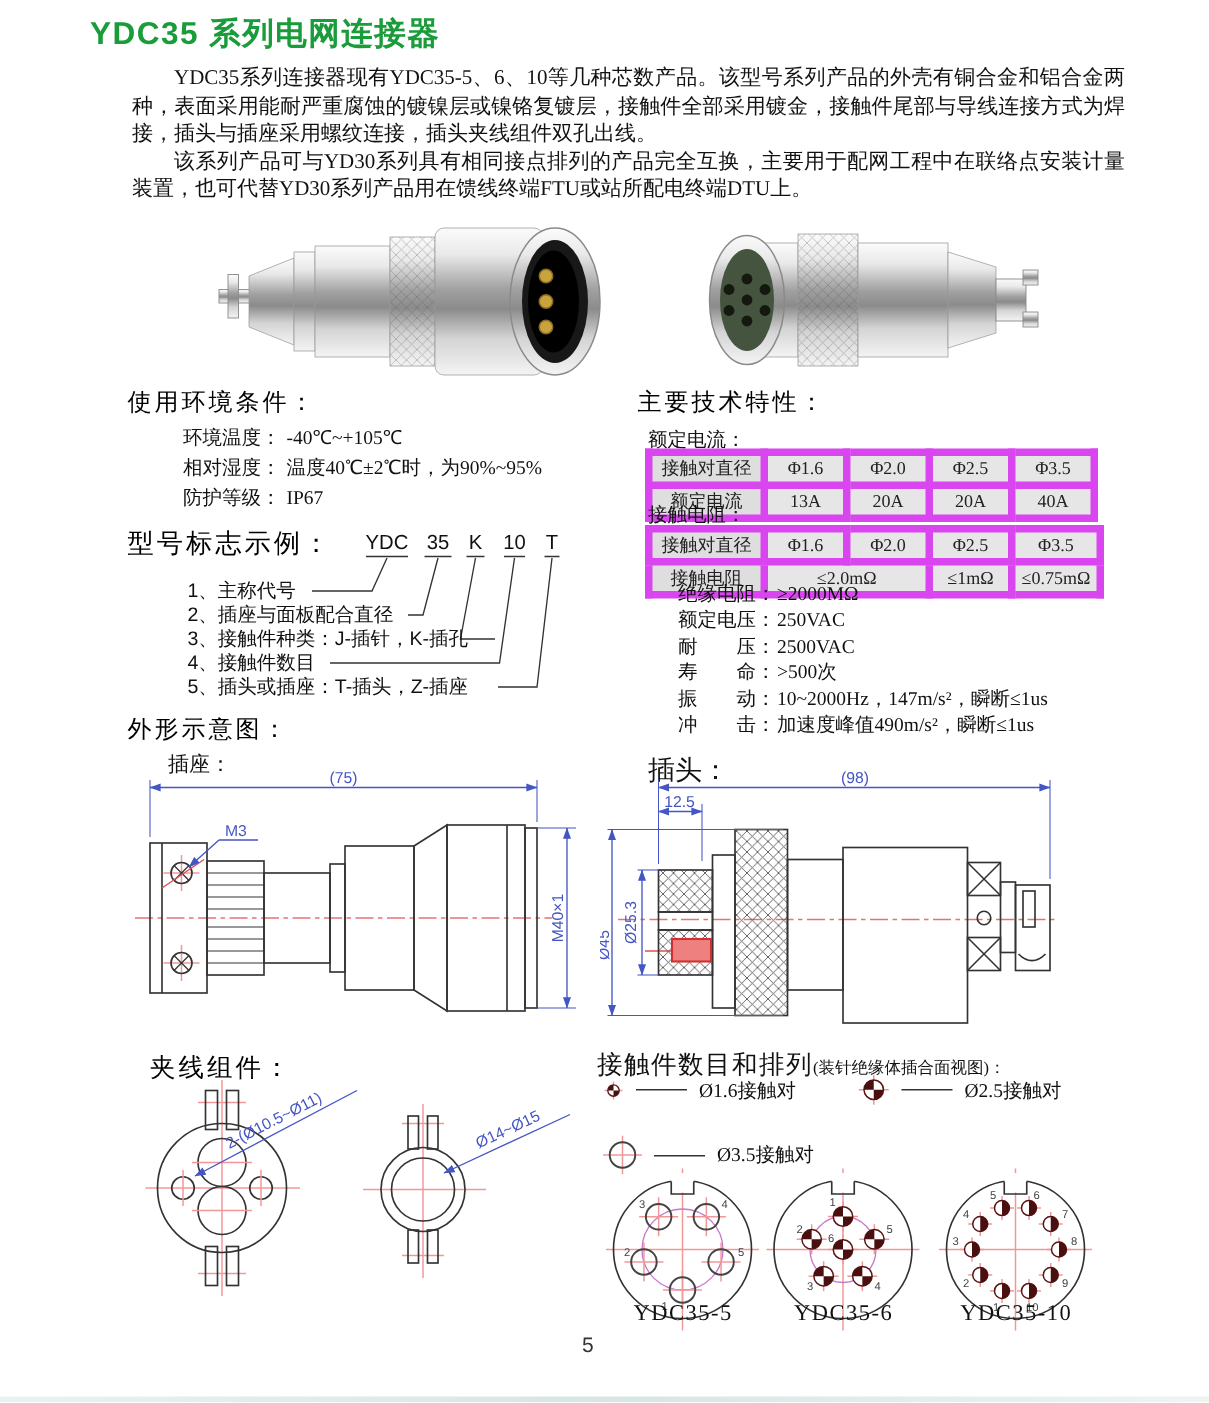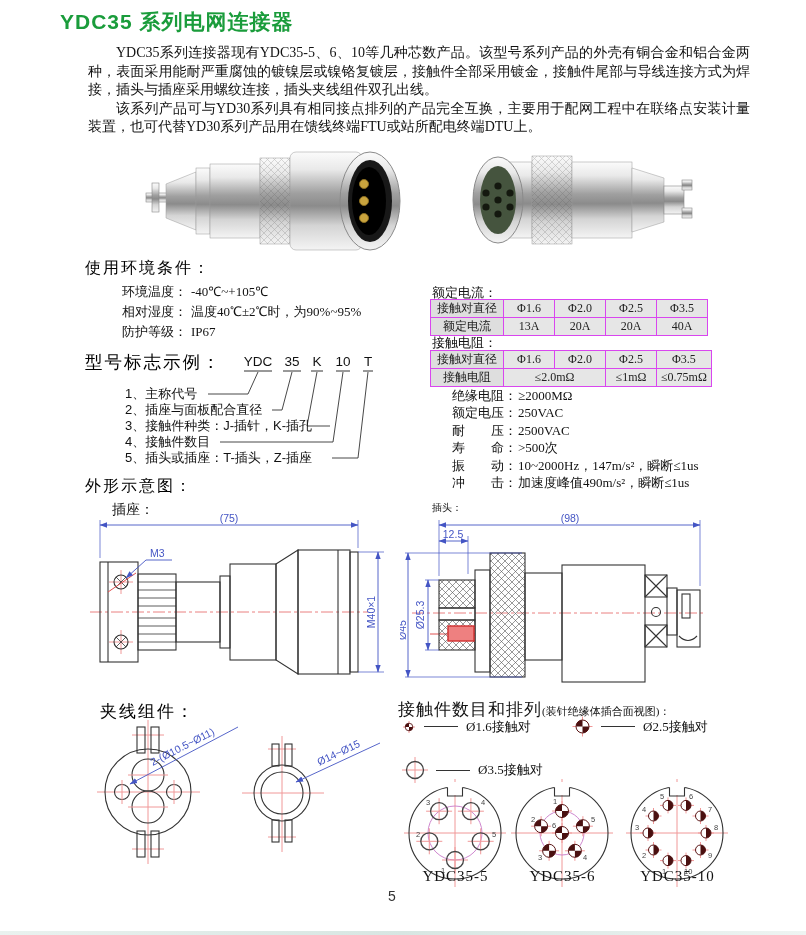--- a/index.html
+++ b/index.html
@@ -8,21 +8,21 @@
   .abs{position:absolute;}
   .title{left:60px;top:8px;font-family:"Liberation Sans",sans-serif;font-weight:bold;
          font-size:21px;color:#1a9c3b;letter-spacing:1px;}
   .intro{left:88px;top:44px;width:662px;font-size:14px;line-height:18.5px;text-align:justify;}
   .intro p{margin:0;text-indent:2em;}
   .sec-h{font-size:16px;letter-spacing:2px;color:#000;}
   .env-items{left:122px;top:282px;font-size:13px;line-height:20px;}
   .env-items .lbl{margin-right:4px;}
   .spec-label{font-size:13px;}
   table.spec{position:absolute;border-collapse:collapse;font-size:12px;}
-  table.spec td{border:1px solid #d946ef;background:#e6e6e6;text-align:center;
+  table.spec td{border:5px solid #d946ef;background:#e6e6e6;text-align:center;
                 padding:0 4px;height:17px;color:#222;}
   table.spec td.c0{width:64px;background:#dedede;}
   table.spec td.cv{width:42px;}
   .spec-lines{left:452px;top:387px;font-size:13px;line-height:17.4px;}
   .spec-lines .lbl{display:inline-block;min-width:66px;}
   .legend{left:402px;top:716px;width:392px;display:grid;grid-template-columns:170px 1fr;row-gap:20px;}
   .legend-item{display:flex;align-items:center;gap:4px;font-size:13px;}
   .legend-item .rule{display:inline-block;width:34px;border-top:1.2px solid #333;margin:0 4px;}
   .model-label{font-size:15px;letter-spacing:1px;text-align:center;}
   .pagenum{left:388px;top:888px;font-size:14px;font-family:"Liberation Sans",sans-serif;color:#333;}
@@ -164,20 +164,21 @@
     </g>
     <g font-size="13" fill="#111" style="font-family:'Liberation Serif',serif">
       <text x="65" y="48">1、主称代号</text>
       <text x="65" y="64">2、插座与面板配合直径</text>
       <text x="65" y="80">3、接触件种类：J-插针，K-插孔</text>
       <text x="65" y="96">4、接触件数目</text>
       <text x="65" y="112">5、插头或插座：T-插头，Z-插座</text>
     </g>
   </svg>
 
+  <div class="abs sec-h" style="left:425px;top:258px">主要技术特性：</div>
   <div class="abs spec-label" style="left:432px;top:284px">额定电流：</div>
 
   <table class="spec" style="left:430px;top:299px">
     <tbody>
         <tr>
       <td class="c0">接触对直径</td>
       <td class="cv">Φ1.6</td>
       <td class="cv">Φ2.0</td>
       <td class="cv">Φ2.5</td>
       <td class="cv">Φ3.5</td>
@@ -216,21 +217,21 @@
     <div><span class="lbl">绝缘电阻：</span><span>≥2000MΩ</span></div>
     <div><span class="lbl">额定电压：</span><span>250VAC</span></div>
     <div><span class="lbl">耐　　压：</span><span>2500VAC</span></div>
     <div><span class="lbl">寿　　命：</span><span>&gt;500次</span></div>
     <div><span class="lbl">振　　动：</span><span>10~2000Hz，147m/s²，瞬断≤1us</span></div>
     <div><span class="lbl">冲　　击：</span><span>加速度峰值490m/s²，瞬断≤1us</span></div>
   </div>
 
   <div class="abs sec-h" style="left:85px;top:476px">外形示意图：</div>
   <div class="abs" style="left:112px;top:501px;font-size:14px">插座：</div>
-  <div class="abs" style="left:432px;top:501px;font-size:10px">插头：</div>
+  <div class="abs" style="left:432px;top:501px;font-size:18px">插头：</div>
 
   <svg class="abs" style="left:88px;top:512px" width="305" height="185" viewBox="0 0 305 185">
     <line class="cl" x1="2" y1="100" x2="280" y2="100"></line>
     <g class="ol">
       <rect x="12" y="50" width="38" height="100"></rect>
       <line x1="20" y1="50" x2="20" y2="150"></line>
       <rect x="50" y="62" width="38" height="76"></rect>
       <rect x="88" y="70" width="44" height="60"></rect>
       <rect x="132" y="64" width="10" height="72"></rect>
       <rect x="142" y="52" width="46" height="96"></rect>

